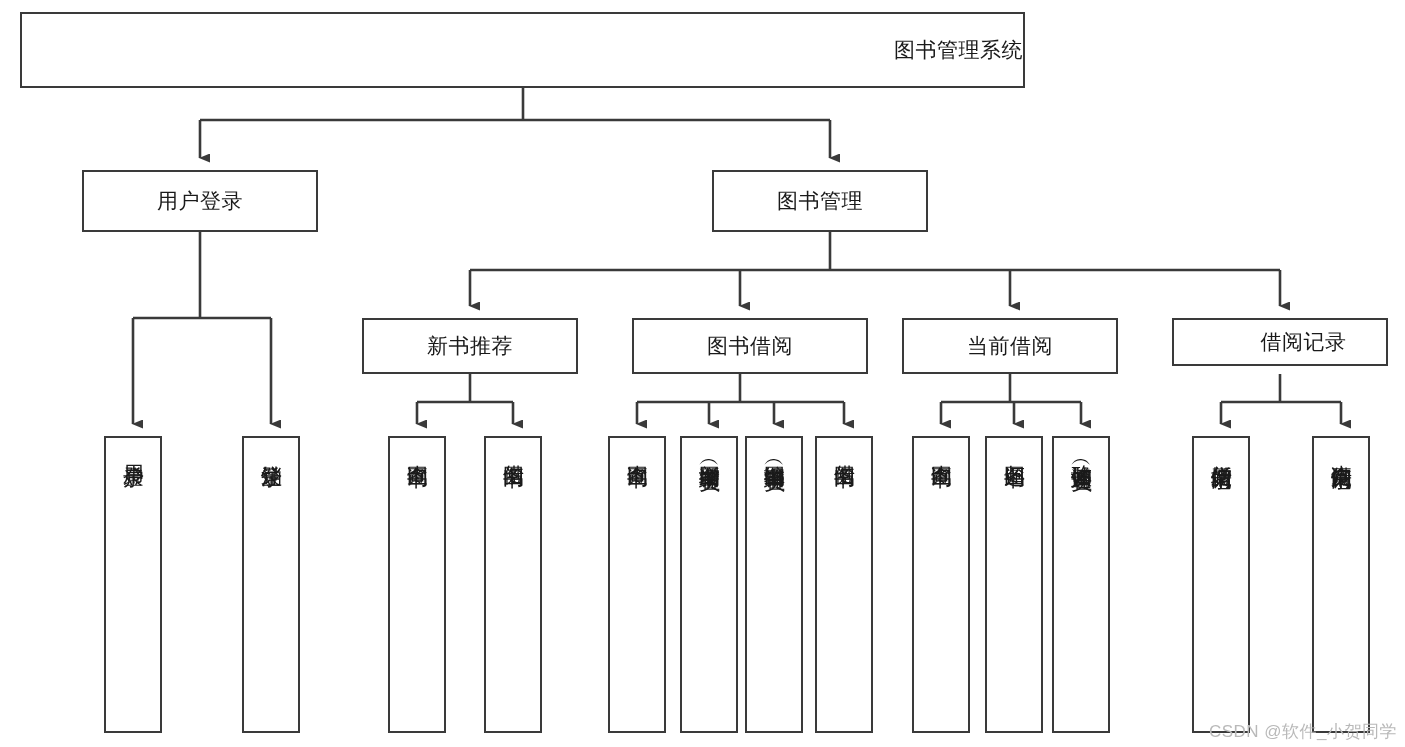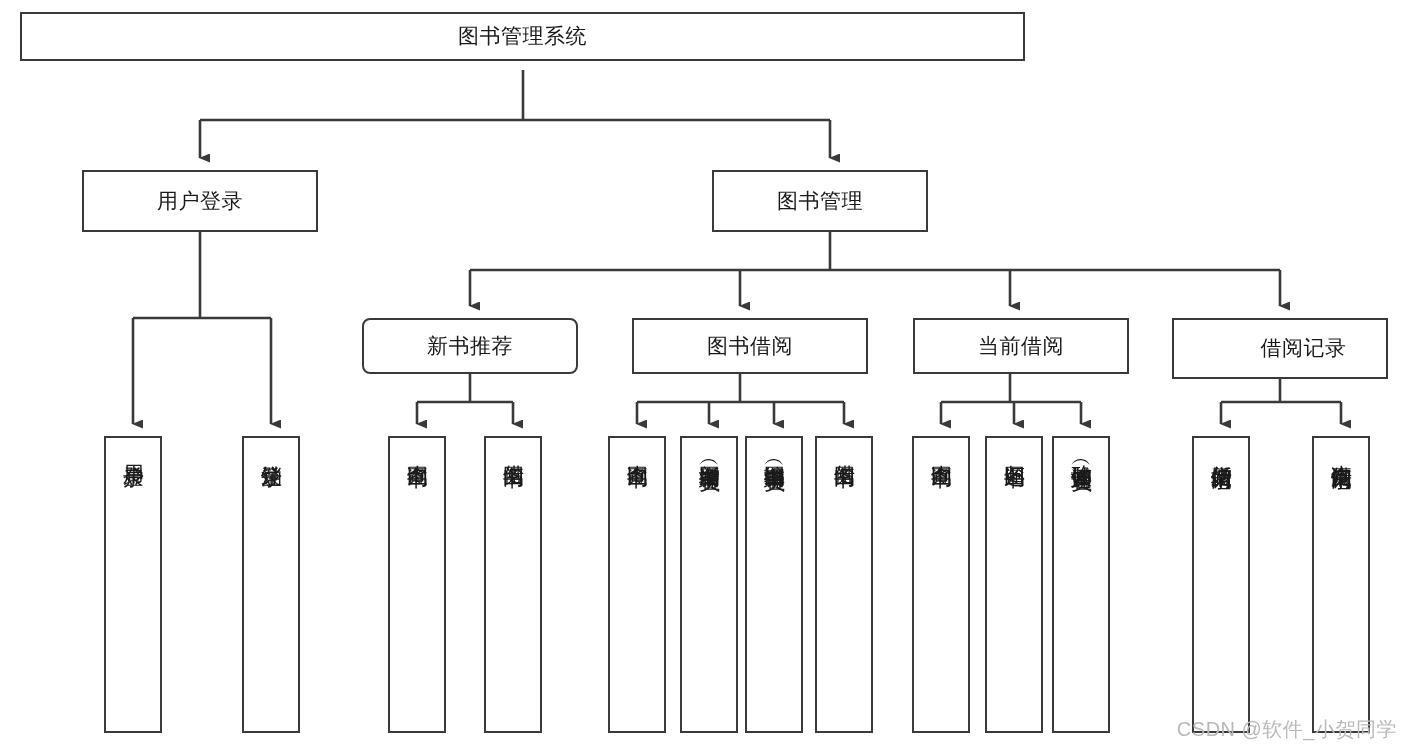--- a/index.html
+++ b/index.html
@@ -53,21 +53,21 @@
     font-size: 21px;
     line-height: 1.28;
     letter-spacing: 1px;
     white-space: normal;
     max-height: 100%;
   }
   .watermark {
     position: absolute;
     right: 8px;
     bottom: 4px;
-    font-size: 20px;
+    font-size: 17px;
     color: #b9b9b9;
     letter-spacing: 0.5px;
     white-space: nowrap;
     user-select: none;
   }
 </style>
 </head>
 <body>
 
 <div id="diagram-root">
@@ -115,41 +115,41 @@
       <path d="M1014,402 L1014,424" marker-end="url(#arrowhead)"></path>
       <path d="M1081,402 L1081,424" marker-end="url(#arrowhead)"></path>
 
       <path d="M1280,374 L1280,402"></path>
       <path d="M1221,402 L1341,402"></path>
       <path d="M1221,402 L1221,424" marker-end="url(#arrowhead)"></path>
       <path d="M1341,402 L1341,424" marker-end="url(#arrowhead)"></path>
     </g>
   </svg>
 
-  <div class="node" style="left:20px; top:12px; width:1005px; height:49px;">
+  <div class="node" style="left:20px; top:12px; width:1005px; height:76px;justify-content:flex-end;">
     <span class="label">图书管理系统</span>
   </div>
 
   <div class="node" style="left:82px; top:170px; width:236px; height:62px;">
     <span class="label">用户登录</span>
   </div>
   <div class="node" style="left:712px; top:170px; width:216px; height:62px;">
     <span class="label">图书管理</span>
   </div>
 
-  <div class="node" style="left:362px; top:318px; width:216px; height:56px;border-radius:8px;">
+  <div class="node" style="left:362px; top:318px; width:216px; height:56px;">
     <span class="label">新书推荐</span>
   </div>
   <div class="node" style="left:632px; top:318px; width:236px; height:56px;">
     <span class="label">图书借阅</span>
   </div>
-  <div class="node" style="left:902px; top:318px; width:216px; height:56px;margin-left:11px;">
+  <div class="node" style="left:902px; top:318px; width:216px; height:56px;">
     <span class="label">当前借阅</span>
   </div>
-  <div class="node" style="left:1172px; top:318px; width:216px; height:61px;padding-left:47px;">
+  <div class="node" style="left:1172px; top:318px; width:216px; height:48px;padding-left:47px;">
     <span class="label">借阅记录</span>
   </div>
 
   <div class="node leaf" style="left:104px; top:436px; width:58px; height:297px;">
     <span class="label">用户登录</span>
   </div>
   <div class="node leaf" style="left:242px; top:436px; width:58px; height:297px;">
     <span class="label">注销登录</span>
   </div>
   <div class="node leaf" style="left:388px; top:436px; width:58px; height:297px;">

